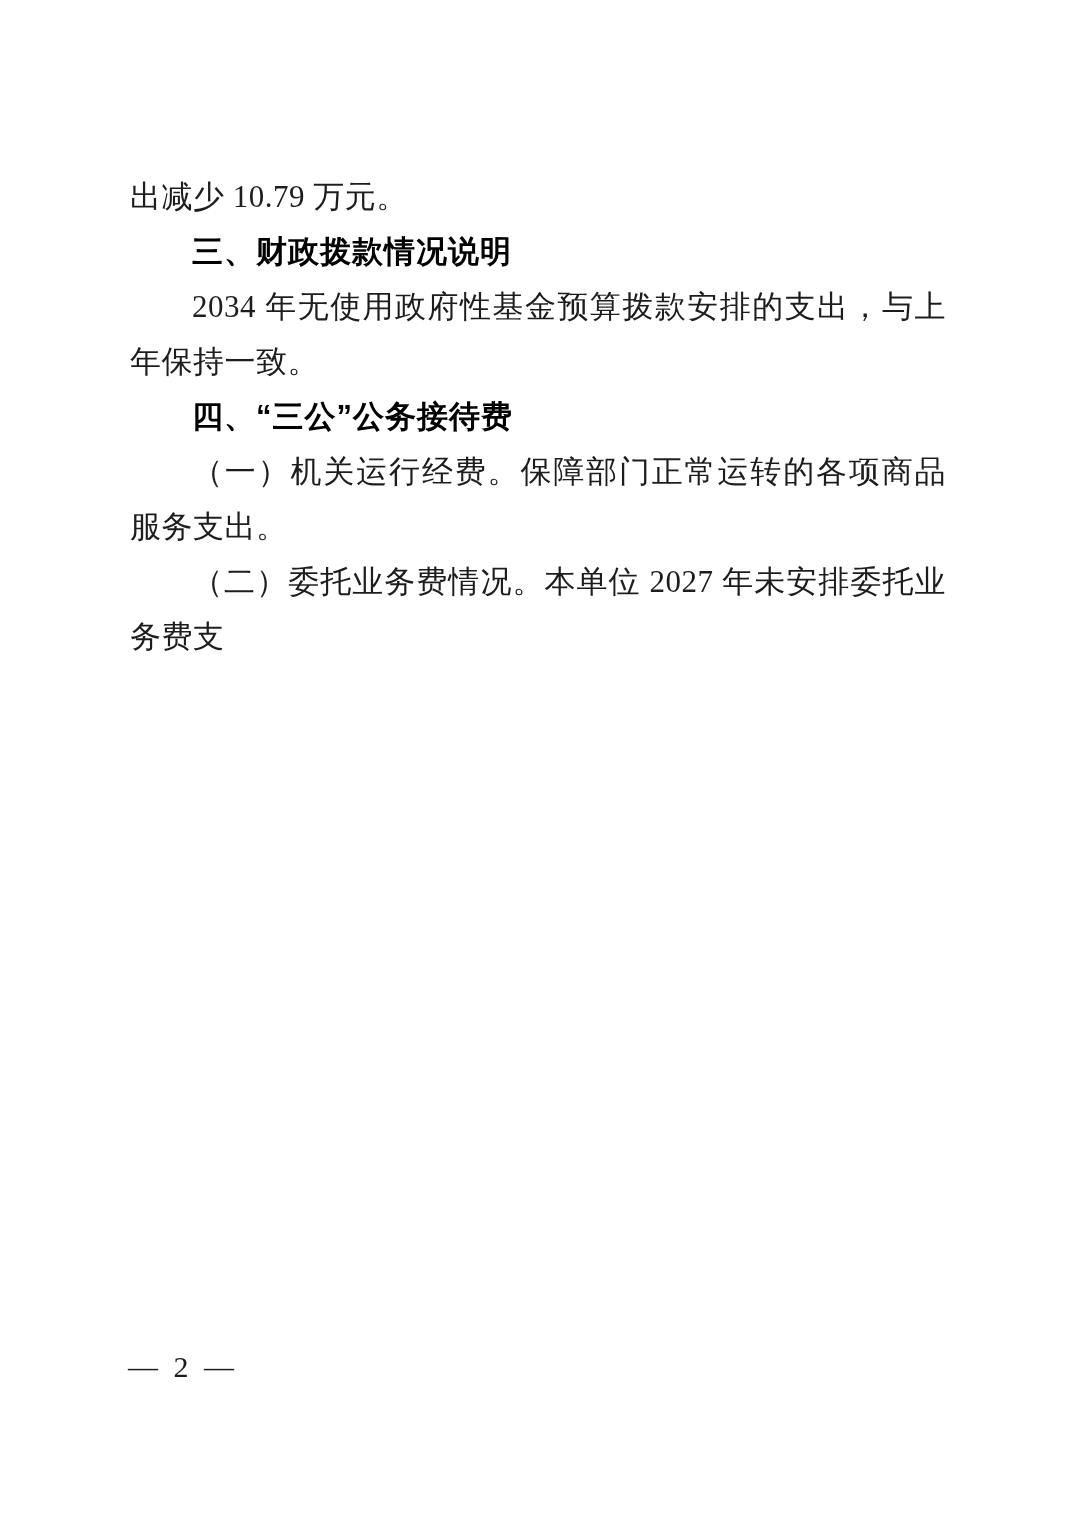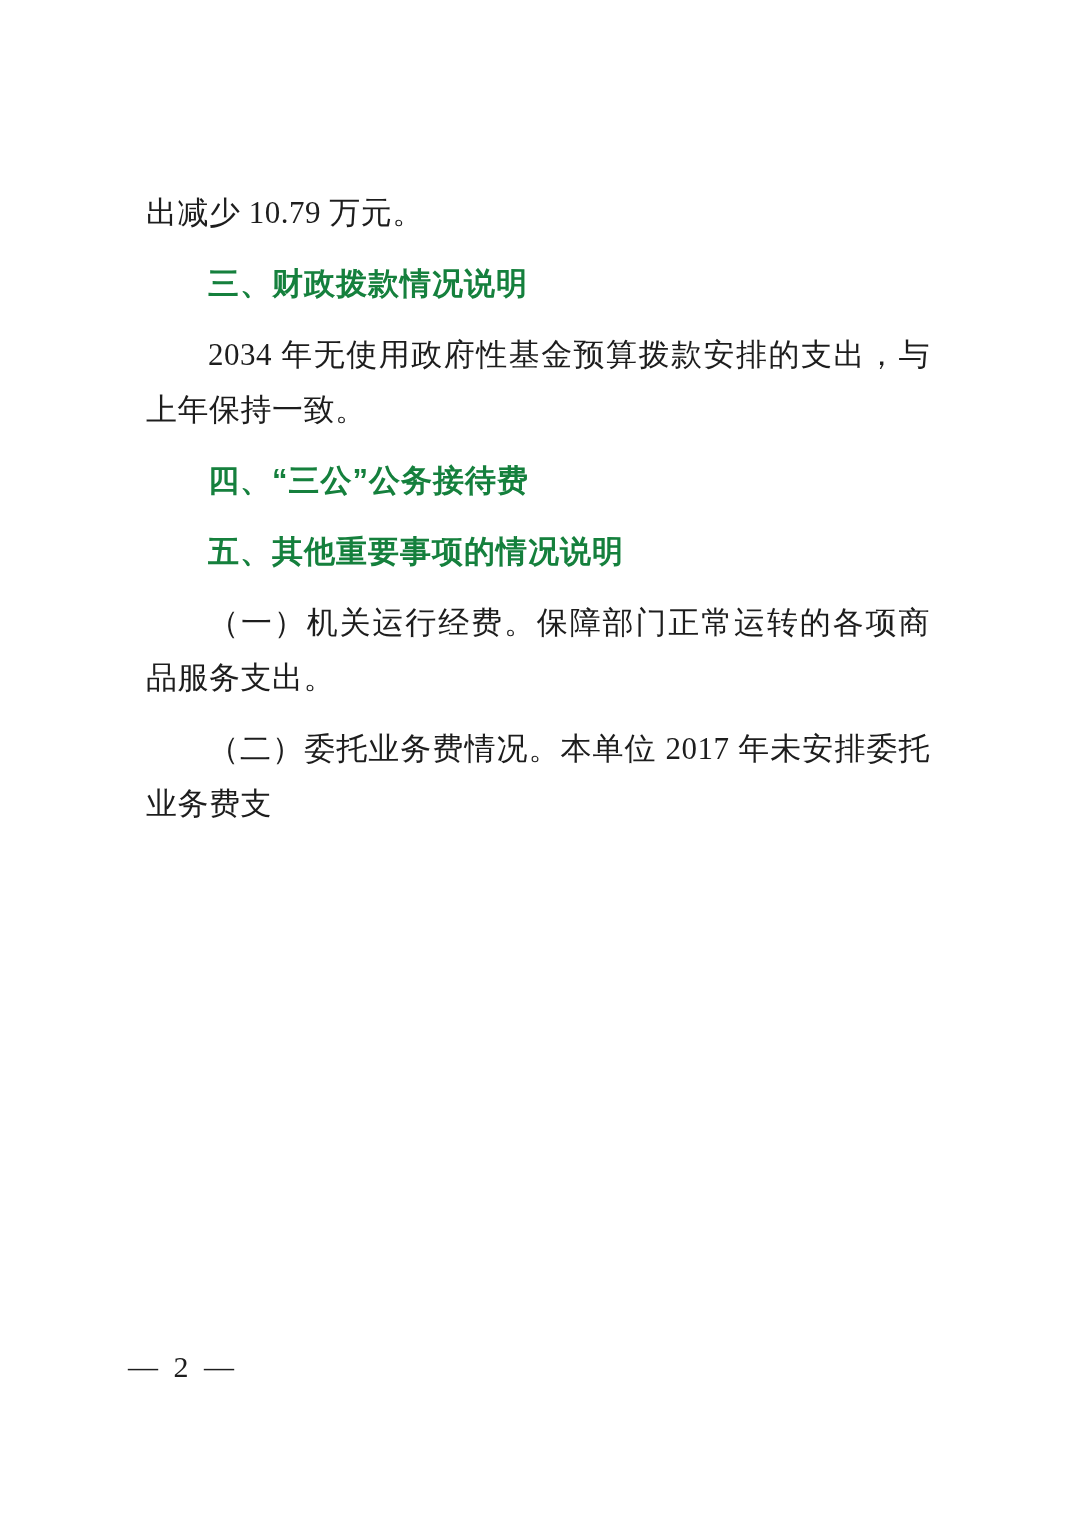--- a/index.html
+++ b/index.html
@@ -21,31 +21,31 @@
     width: 816px;
     color: #1d1d1d;
     font-family: "Liberation Serif", "DejaVu Serif", serif;
     font-size: 31px;
     line-height: 55px;
     text-align: justify;
     text-justify: inter-ideograph;
     letter-spacing: 0.5px;
   }
   .content p {
-    margin: 16px;
+    margin: 0;
     padding: 0;
     text-indent: 2em;
   }
   .content p.continuation {
     text-indent: 0;
   }
   .content p.heading {
     font-family: "Liberation Sans", "DejaVu Sans", sans-serif;
     font-weight: bold;
-    color: #15803d;
+    color: #000000;
     text-align: left;
     letter-spacing: 1px;
   }
   .page-number {
     position: absolute;
     left: 128px;
     top: 1347px;
     font-family: "Liberation Serif", "DejaVu Serif", serif;
     font-size: 30px;
     line-height: 40px;
@@ -55,18 +55,17 @@
 </style>
 </head>
 <body>
 
 <div class="page">
   <div class="content" id="doc-body">
       <p class="continuation">出减少 10.79 万元。</p>
       <p class="heading">三、财政拨款情况说明</p>
       <p class="paragraph">2034 年无使用政府性基金预算拨款安排的支出，与上年保持一致。</p>
       <p class="heading">四、“三公”公务接待费</p>
-      <p class="heading">五、其他重要事项的情况说明</p>
       <p class="paragraph">（一）机关运行经费。保障部门正常运转的各项商品服务支出。</p>
-      <p class="paragraph">（二）委托业务费情况。本单位 2017 年未安排委托业务费支</p>
+      <p class="paragraph">（二）委托业务费情况。本单位 2027 年未安排委托业务费支</p>
     </div>
   <div class="page-number">— 2 —</div>
 </div>
 
 </body></html>

